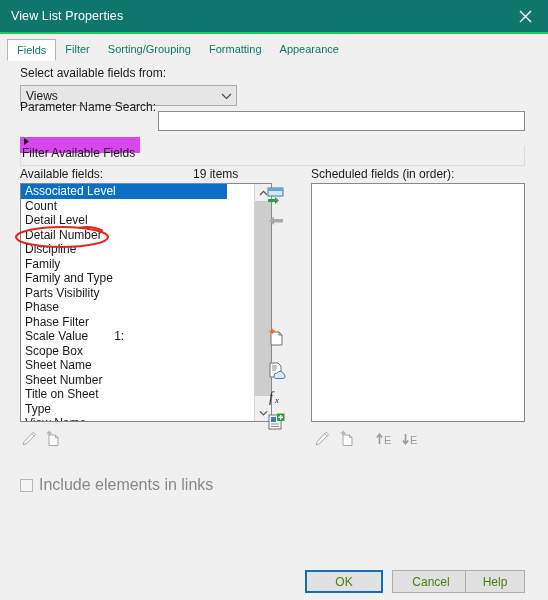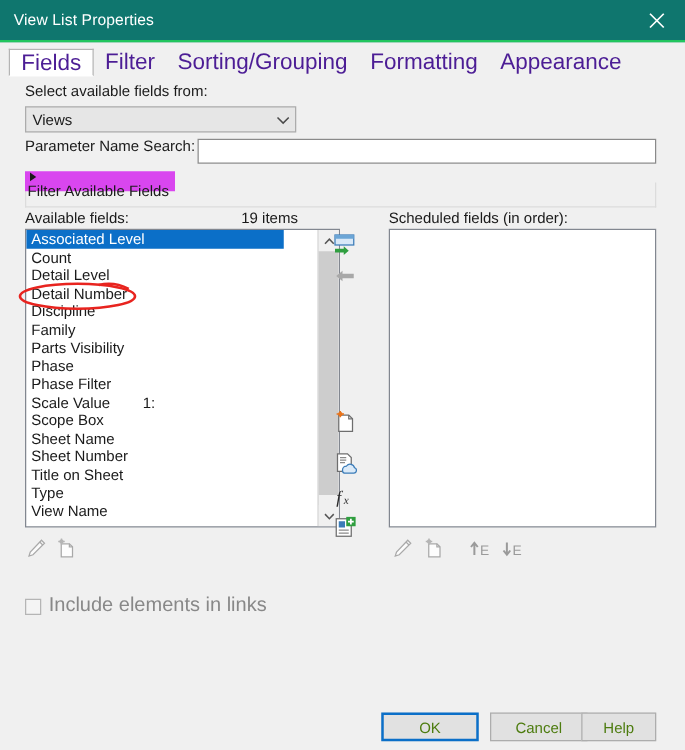--- a/index.html
+++ b/index.html
@@ -56,22 +56,22 @@
     content: "";
     position: absolute;
     left: 0; right: 0; bottom: 0;
     height: 1px;
     background: #b4b4b4;
   }
   .tab {
     height: 21px;
     line-height: 21px;
     padding: 0 9px;
-    font-size: 18px;
-    color: #4c1d95;
+    font-size: 11px;
+    color: #0f766e;
     background: transparent;
     position: relative;
     z-index: 2;
     cursor: default;
     white-space: nowrap;
   }
   .tab.selected {
     background: #ffffff;
     border: 1px solid #b4b4b4;
     border-bottom: 1px solid #ffffff;
@@ -333,21 +333,21 @@
 
   <div id="combo">
     <span id="combo-value">Views</span>
     <span id="combo-arrow">
       <svg width="11" height="8" viewBox="0 0 11 8">
         <path d="M1 2 L5.5 6.5 L10 2" stroke="#4a4a4a" stroke-width="1.2" fill="none"></path>
       </svg>
     </span>
   </div>
 
-  <div class="lbl" style="left:20px; top:52px;">Parameter Name Search:</div>
+  <div class="lbl" style="left:20px; top:42px;">Parameter Name Search:</div>
   <input id="search-input" type="text" value="" placeholder="" style="">
 
   <div id="filter-group"></div>
   <div id="filter-header">
     <span id="filter-triangle">
       <svg width="7" height="9" viewBox="0 0 7 9">
         <path d="M1 1 L6 4.5 L1 8 Z" fill="#1a1a1a"></path>
       </svg>
     </span>
     <span id="filter-label">Filter Available Fields</span>
@@ -358,20 +358,21 @@
   <div class="lbl" id="sched-label">Scheduled fields (in order):</div>
 
   <div id="avail-list">
     <div id="avail-items">
         <div class="list-item selected">Associated Level</div>
         <div class="list-item">Count</div>
         <div class="list-item">Detail Level</div>
         <div class="list-item">Detail Number</div>
         <div class="list-item">Discipline</div>
         <div class="list-item">Family</div>
+        <div class="list-item">Family and Type</div>
         <div class="list-item">Parts Visibility</div>
         <div class="list-item">Phase</div>
         <div class="list-item">Phase Filter</div>
         <div class="list-item">Scale Value<span class="scale-suffix">1:</span></div>
         <div class="list-item">Scope Box</div>
         <div class="list-item">Sheet Name</div>
         <div class="list-item">Sheet Number</div>
         <div class="list-item">Title on Sheet</div>
         <div class="list-item">Type</div>
         <div class="list-item">View Name</div>

